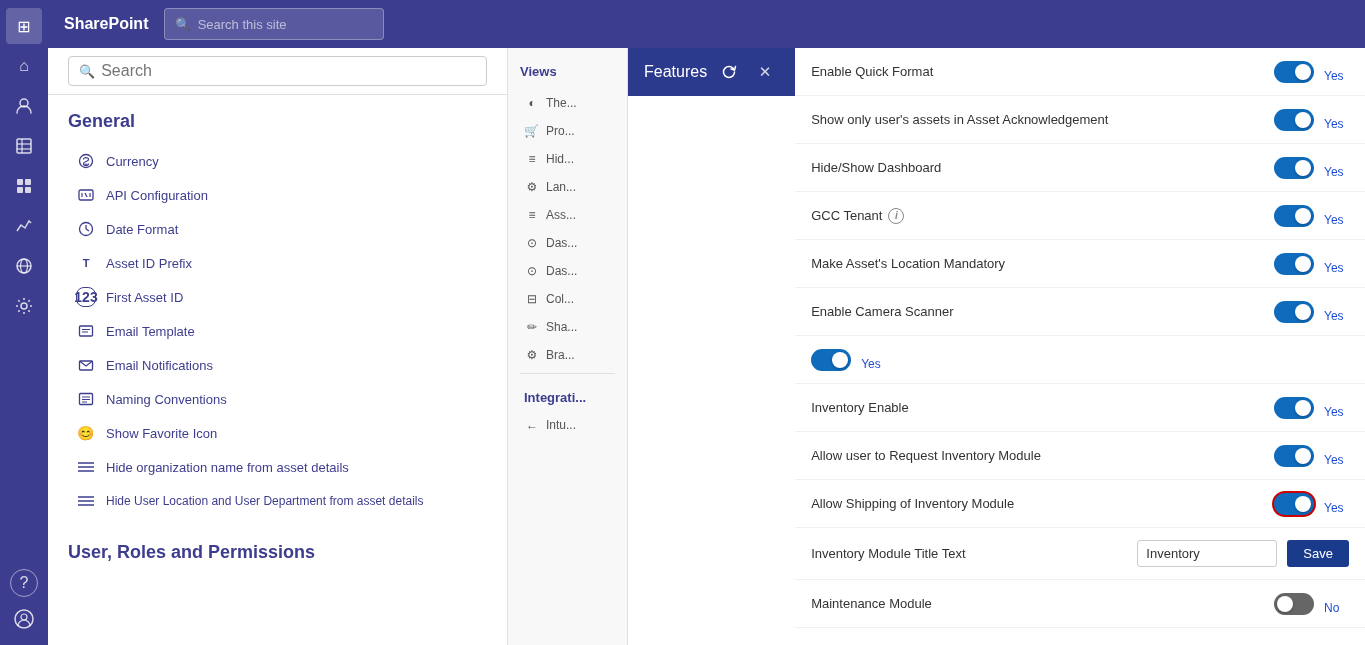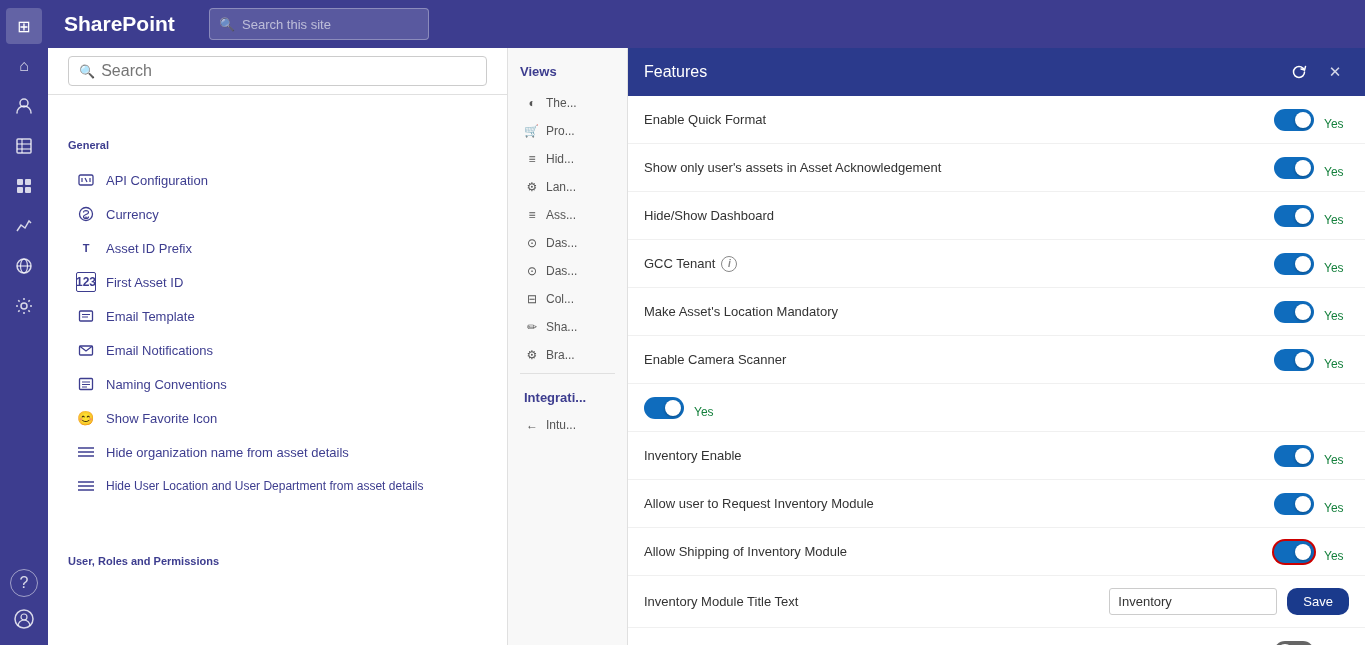--- a/index.html
+++ b/index.html
@@ -35,22 +35,22 @@
       background: #3d3d8f;
       display: flex;
       align-items: center;
       padding: 0 16px;
       gap: 12px;
       z-index: 5;
     }
     .top-bar .logo {
       color: #fff;
       font-weight: 600;
-      font-size: 21px;
-      margin-right: 22px;
+      font-size: 16px;
+      margin-right: 4px;
     }
     .top-bar .search-box {
       background: rgba(255,255,255,0.15);
       border: 1px solid rgba(255,255,255,0.3);
       border-radius: 4px;
       height: 32px;
       display: flex;
       align-items: center;
       padding: 0 10px;
       gap: 6px;
@@ -81,26 +81,25 @@
       background: #fff;
       border-right: 1px solid #e0e0e0;
       overflow-y: auto;
       flex-shrink: 0;
     }
 
     .sidebar-section {
       padding: 16px 20px 8px 20px;
     }
     .sidebar-section-title {
-      font-size: 11px;
+      font-size: 18px;
       font-weight: 600;
       color: #3d3d8f;
       margin-bottom: 8px;
       padding-bottom: 4px;
-      margin-top: 28px;
     }
 
     .sidebar-item {
       display: flex;
       align-items: center;
       gap: 10px;
       padding: 7px 8px;
       cursor: pointer;
       border-radius: 4px;
       color: #3d3d8f;
@@ -166,21 +165,21 @@
       font-size: 13px;
       color: #444;
       width: 100%;
     }
 
     
     .features-panel {
       flex: 1;
       background: #fff;
       display: flex;
-      flex-direction: column;
+      flex-direction: row;
       overflow: hidden;
     }
     .features-header {
       height: 48px;
       background: #2b3a8c;
       display: flex;
       align-items: center;
       padding: 0 16px;
       gap: 8px;
     }
@@ -250,47 +249,47 @@
       border-radius: 50%;
       background: #fff;
       transition: left 0.2s;
       box-shadow: 0 1px 3px rgba(0,0,0,0.3);
     }
     .toggle-track.on .toggle-thumb { left: 21px; }
     .toggle-track.off .toggle-thumb { left: 3px; }
 
     .toggle-label {
       font-size: 12px;
-      color: #15803d;
+      color: #1d4ed8;
       min-width: 25px;
       margin-top: 8px;
     }
 
     
     .toggle-highlighted .toggle-track {
       box-shadow: 0 0 0 2px #c00;
     }
 
     
     .module-input {
       border: 1px solid #ccc;
       border-radius: 3px;
       padding: 5px 8px;
       font-size: 13px;
       color: #333;
-      width: 168px;
+      width: 140px;
       outline: none;
     }
 
     
     .save-btn {
       background: #1a3a8c;
       color: #fff;
       border: none;
-      border-radius: 10px;
+      border-radius: 3px;
       padding: 6px 16px;
       font-size: 13px;
       cursor: pointer;
       white-space: nowrap;
     }
 
     
     .info-icon {
       display: inline-flex;
       align-items: center;
@@ -406,47 +405,57 @@
         <input type="text" style="border: none; outline: none; font-size: 16px; color: rgb(68, 68, 68); width: 100%;" placeholder="Search">
       </div>
     </div>
 
     <div class="sidebar-section">
       <div class="sidebar-section-title">General</div>
 
       <div class="sidebar-item">
         <div class="item-icon">
           <svg width="16" height="16" viewBox="0 0 16 16" fill="none">
+              <circle cx="8" cy="8" r="6.5" stroke="#3d3d8f" stroke-width="1.3"></circle>
+              <path d="M8 4v1.5M8 10.5V12M5.5 6.5c0-1.1.9-2 2.5-2s2.5.9 2.5 2c0 1-1 1.5-2.5 2s-2.5 1-2.5 2c0 1.1 1 2 2.5 2s2.5-.9 2.5-2" stroke="#3d3d8f" stroke-width="1.2"></path>
+            </svg>
+        </div>
+        <span>Currency</span>
+      </div>
+
+      <div class="sidebar-item">
+        <div class="item-icon">
+          <svg width="16" height="16" viewBox="0 0 16 16" fill="none">
               <rect x="1" y="3" width="14" height="10" rx="1.5" stroke="#3d3d8f" stroke-width="1.3"></rect>
               <line x1="4" y1="6" x2="4" y2="10" stroke="#3d3d8f" stroke-width="1.2"></line>
               <line x1="7" y1="6" x2="9" y2="10" stroke="#3d3d8f" stroke-width="1.2"></line>
               <line x1="12" y1="6" x2="12" y2="10" stroke="#3d3d8f" stroke-width="1.2"></line>
             </svg>
         </div>
         <span>API Configuration</span>
       </div>
 
       <div class="sidebar-item">
         <div class="item-icon">
           <svg width="16" height="16" viewBox="0 0 16 16" fill="none">
               <circle cx="8" cy="8" r="6.5" stroke="#3d3d8f" stroke-width="1.3"></circle>
-              <path d="M8 4v1.5M8 10.5V12M5.5 6.5c0-1.1.9-2 2.5-2s2.5.9 2.5 2c0 1-1 1.5-2.5 2s-2.5 1-2.5 2c0 1.1 1 2 2.5 2s2.5-.9 2.5-2" stroke="#3d3d8f" stroke-width="1.2"></path>
+              <line x1="8" y1="4" x2="8" y2="8" stroke="#3d3d8f" stroke-width="1.3"></line>
+              <line x1="8" y1="8" x2="11" y2="10" stroke="#3d3d8f" stroke-width="1.3"></line>
             </svg>
         </div>
-        <span>Currency</span>
-      </div>
-
+        <span>Date Format</span>
+      </div>
 
       <div class="sidebar-item">
         <div class="item-icon" style="font-size:11px;font-weight:bold;color:#3d3d8f;">T</div>
         <span>Asset ID Prefix</span>
       </div>
 
       <div class="sidebar-item">
-        <div class="item-icon" style="font-size:12px;font-weight:bold;color:#3d3d8f;border:1.2px solid #3d3d8f;border-radius:2px;padding:1px 2px;">123</div>
+        <div class="item-icon" style="font-size:14px;font-weight:bold;color:#3d3d8f;border:1.2px solid #3d3d8f;border-radius:8px;padding:1px 2px;">123</div>
         <span>First Asset ID</span>
       </div>
 
       <div class="sidebar-item">
         <div class="item-icon">
           <svg width="16" height="16" viewBox="0 0 16 16" fill="none">
               <rect x="1.5" y="3" width="13" height="10" rx="1" stroke="#3d3d8f" stroke-width="1.3"></rect>
               <line x1="4" y1="6.5" x2="12" y2="6.5" stroke="#3d3d8f" stroke-width="1"></line>
               <line x1="4" y1="9" x2="10" y2="9" stroke="#3d3d8f" stroke-width="1"></line>
             </svg>

